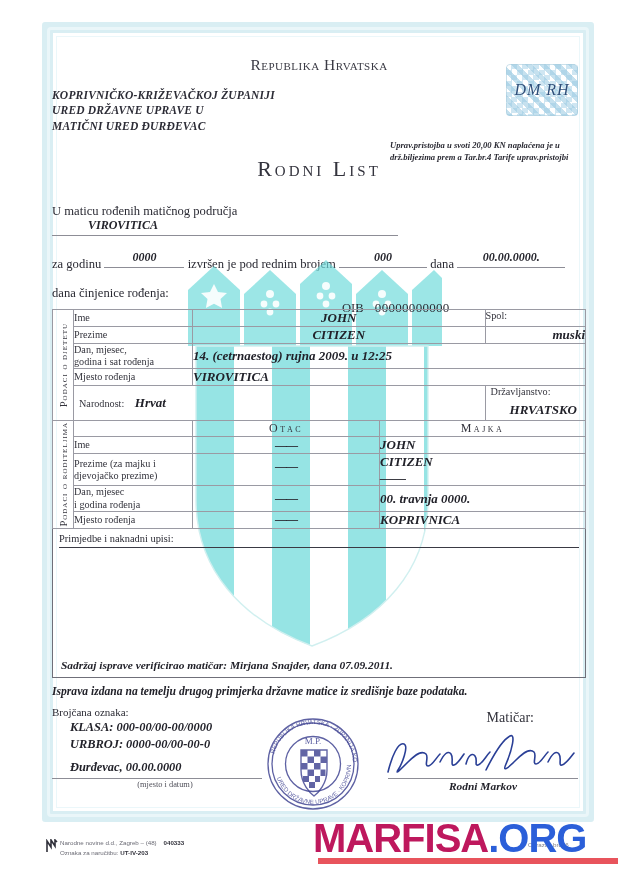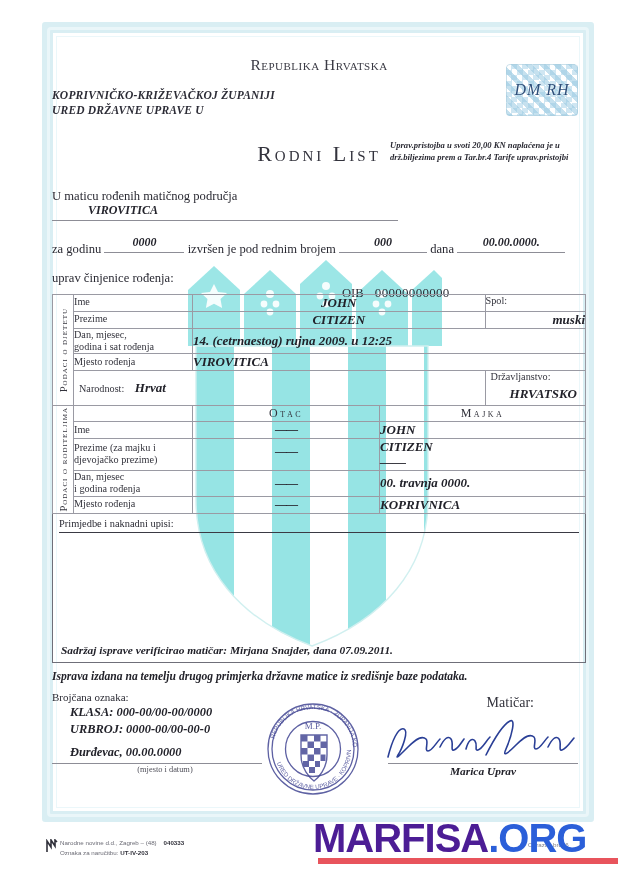--- a/index.html
+++ b/index.html
@@ -179,21 +179,21 @@
     font-family:"Liberation Sans", sans-serif;font-size:6.2px;color:#7d7d87;
     z-index:4;
   }
 
   
   #marfisa{
     position:absolute;left:313px;top:818px;z-index:9;
     font-family:"Liberation Sans", sans-serif;
     font-weight:bold;font-size:40px;letter-spacing:-1px;line-height:1;
   }
-  #marfisa .a{color:#4c1d95;}
+  #marfisa .a{color:#be185d;}
   #marfisa .b{color:#2b5fd9;}
   #marfisa .bar{
     position:absolute;left:5px;top:40px;width:300px;height:6px;background:#e8545c;
   }
 </style>
 </head>
 <body>
 
 <div id="paper">
 
@@ -249,20 +249,21 @@
 
     <div class="dmrh">
       <span>DM RH</span>
     </div>
 
     <div class="rh-title">Republika Hrvatska</div>
 
     <div class="office">
       <div>KOPRIVNIČKO-KRIŽEVAČKOJ ŽUPANIJI</div>
       <div>URED DRŽAVNE UPRAVE U</div>
+      <div>MATIČNI URED ĐURĐEVAC</div>
     </div>
 
     <div class="fee">Uprav.pristojba u svoti 20,00 KN naplaćena je u drž.biljezima prem a Tar.br.4 Tarife uprav.pristojbi</div>
 
     <div class="doc-title">Rodni  List</div>
 
     <div class="row1">
       <span>U maticu rođenih matičnog područja</span>
       <span class="fl" style="width:346px;height:16px;">
         <span class="hw lead">VIROVITICA</span>
@@ -277,21 +278,21 @@
           <span class="hw">000</span>
         </span>
         <span>dana</span>
         <span class="fl" style="width:108px;height:16px;">
           <span class="hw">00.00.0000.</span>
         </span>
       </div>
     </div>
 
     <div class="upis">
-      <span>uprav činjenice rođenja:</span>
+      <span>dana činjenice rođenja:</span>
       <span class="oib-wrap">
         <span class="oib-lbl">OIB</span>
         <span class="oib-val">00000000000</span>
       </span>
     </div>
 
     <table class="tbl">
       <tbody>
           <tr>
         <td class="vert" rowspan="5">
@@ -421,21 +422,21 @@
         <g fill="none" stroke="#2a3f96" stroke-width="1.6" stroke-linecap="round">
           <path d="M6 52 C10 36 16 22 22 24 C27 26 20 44 16 50 C13 55 18 50 26 42 C34 34 40 30 44 34 C47 37 42 46 46 46 C50 46 54 38 58 34"></path>
           <path d="M58 42 C62 34 66 30 69 34 C72 38 68 46 72 45 C76 44 79 38 82 34"></path>
           <path d="M84 44 C86 36 90 32 93 36 C96 40 92 46 96 45 C100 44 104 36 108 32"></path>
           <path d="M104 50 C112 34 120 20 128 16 C134 13 130 30 124 44 C120 53 126 48 134 40 C142 32 148 28 152 32 C155 35 150 44 154 44 C158 44 162 36 166 32"></path>
           <path d="M166 42 C170 34 174 30 177 34 C180 38 176 46 180 45 C184 44 188 38 192 33"></path>
         </g>
       </svg>
 
       <div class="sig-line"></div>
-      <div class="sig-name">Marica Uprav</div>
+      <div class="sig-name">Rodni Markov</div>
     </div>
 
   </div>
 
   <div class="micro">
     <svg class="micro-logo" viewBox="0 0 12 14">
       <path d="M1 13 L1 2 L5 8 L5 1 L9 7 L9 1 L11 3" fill="none" stroke="#30303a" stroke-width="1.6"></path>
     </svg>
     <div>
       <span>Narodne novine d.d., Zagreb – (48)</span>

